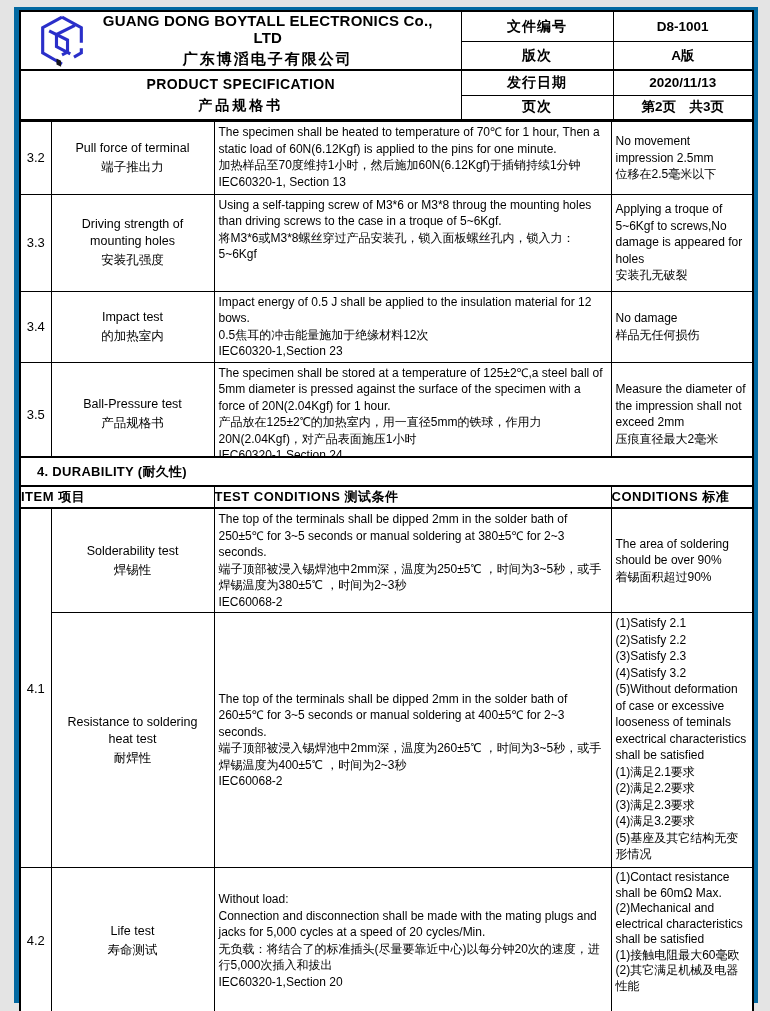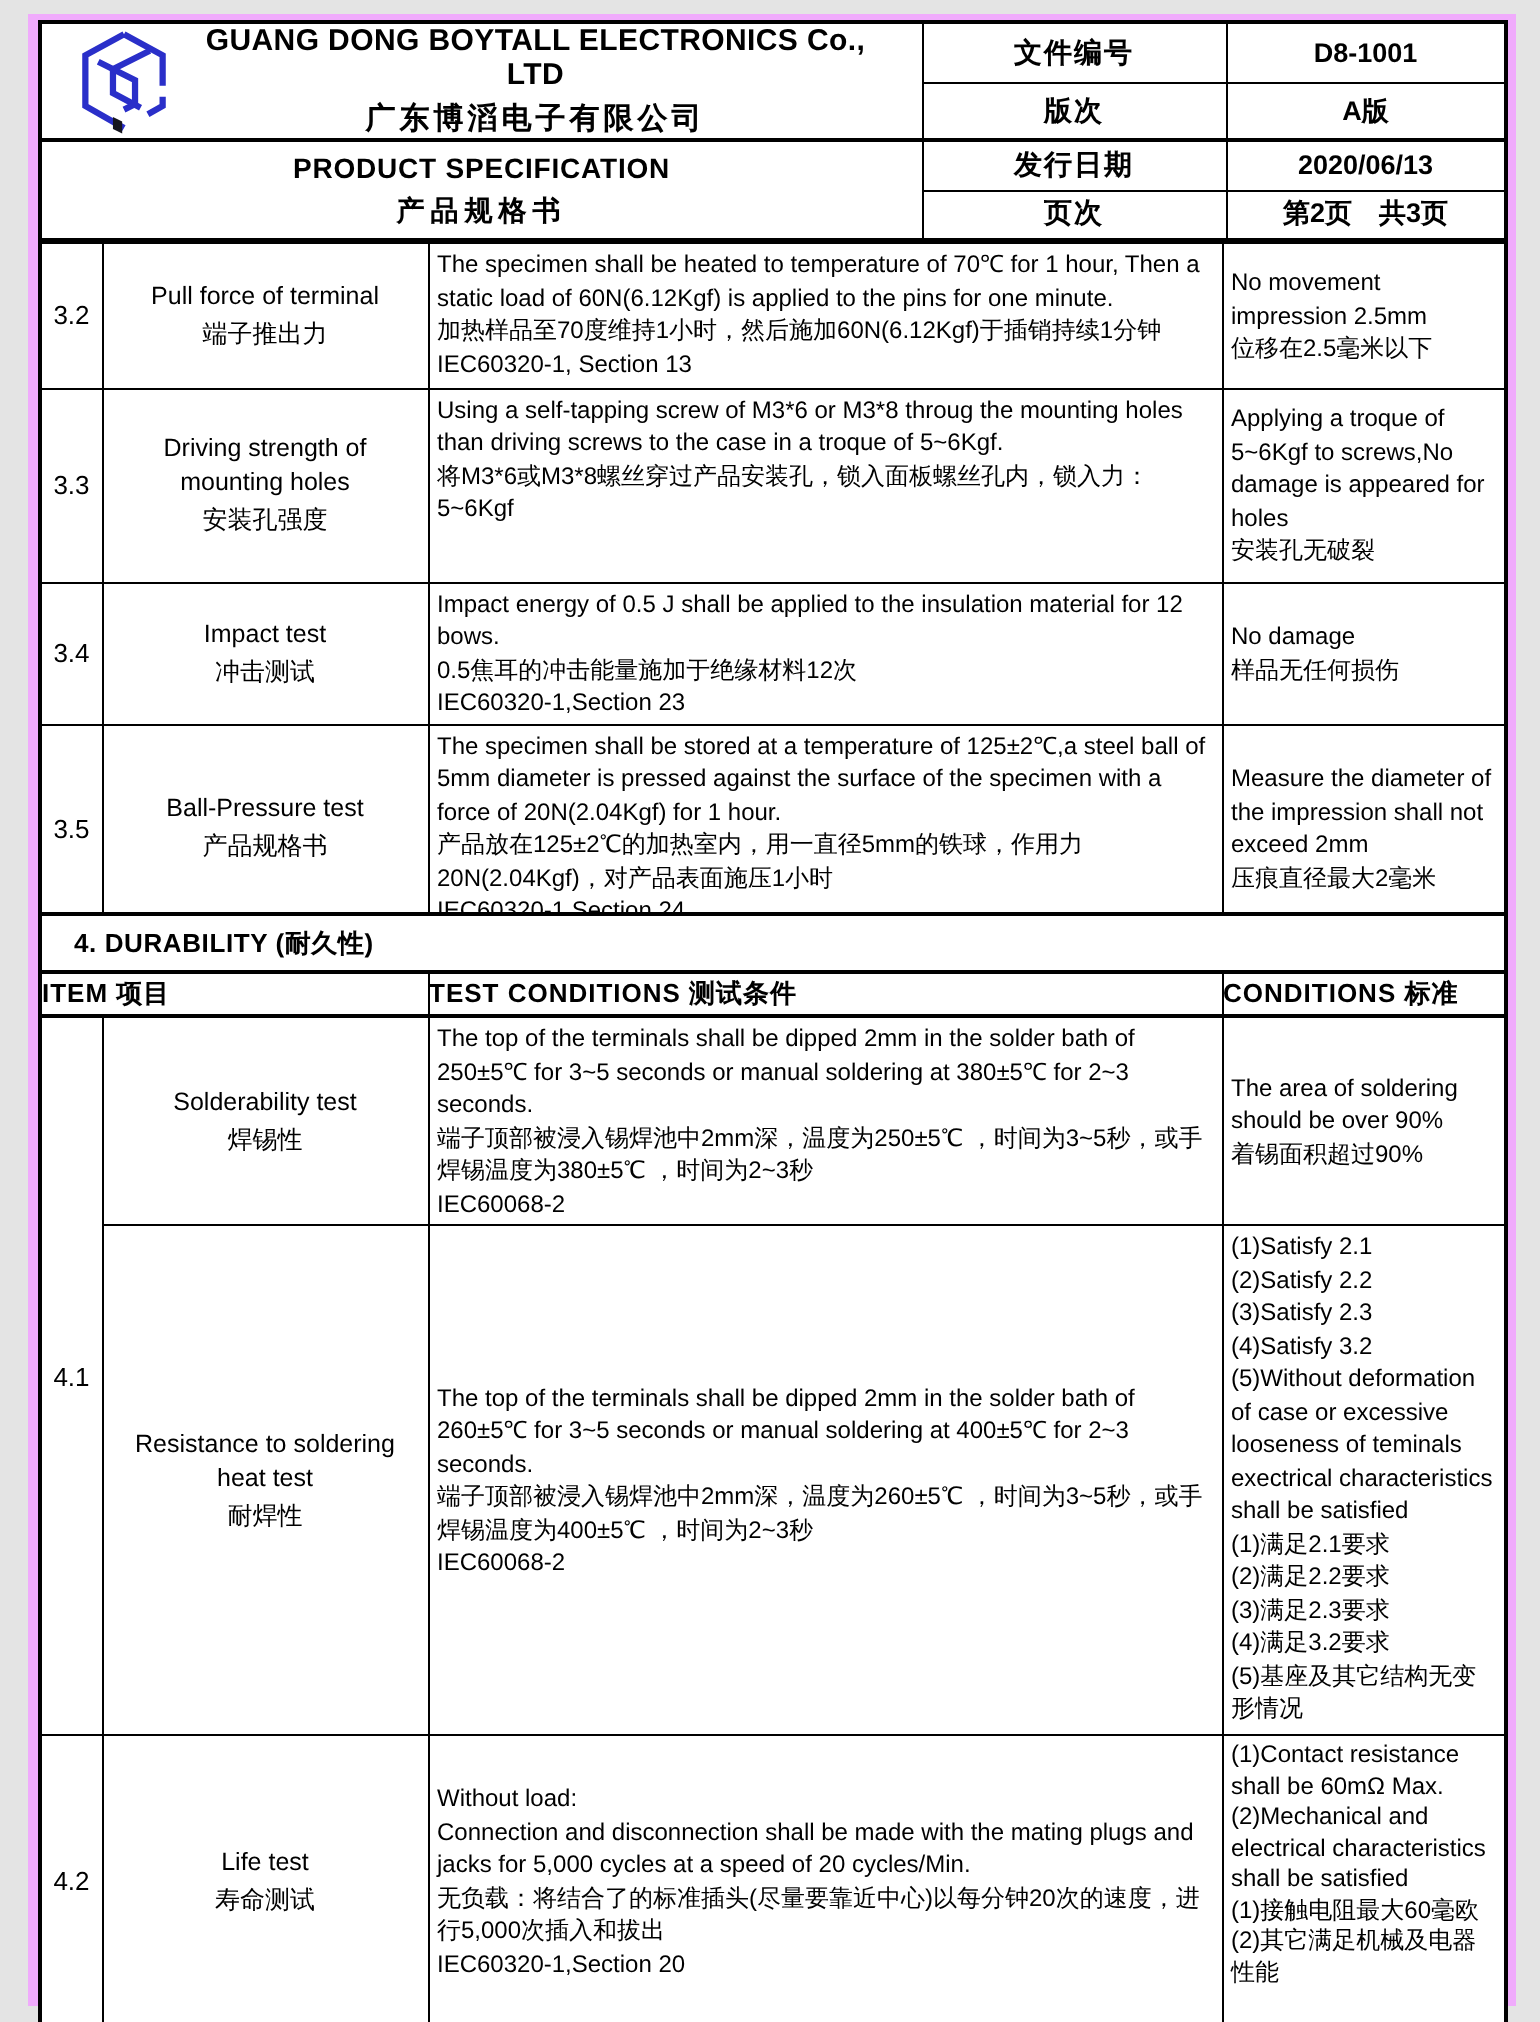--- a/index.html
+++ b/index.html
@@ -8,21 +8,21 @@
     background: #e4e4e4;
     font-family: "Liberation Sans", sans-serif;
     color: #000;
     position: relative;
     overflow: hidden;
   }
   .sheet {
     position: absolute;
     left: 14px; top: 7px;
     width: 744px; height: 996px;
-    background: #f0abfc;
+    background: #0369a1;
   }
   table {
     border-collapse: collapse;
     table-layout: fixed;
     position: absolute;
     background: #fff;
   }
   td {
     border: 1px solid #000;
     overflow: hidden;
@@ -95,21 +95,21 @@
     <tr style="height:28px">
       <td class="fld-label">版次</td>
       <td class="fld-value">A版</td>
     </tr>
     <tr style="height:25px">
       <td rowspan="2" class="thick-t">
         <div class="prod-en">PRODUCT SPECIFICATION</div>
         <div class="prod-cn">产品规格书</div>
       </td>
       <td class="fld-label thick-t">发行日期</td>
-      <td class="fld-value thick-t">2020/06/13</td>
+      <td class="fld-value thick-t">2020/11/13</td>
     </tr>
     <tr style="height:25px">
       <td class="fld-label">页次</td>
       <td class="fld-value">第2页　共3页</td>
     </tr>
   </tbody>
     </table>
 
   <table class="tbl" style="left:5px; top:113px; width:733px;">
     <colgroup>
@@ -150,21 +150,21 @@
       <td class="cell-std">
         <div>Applying a troque of 5~6Kgf to screws,No damage is appeared for holes</div>
         <div>安装孔无破裂</div>
       </td>
     </tr>
 
     <tr style="height:61px">
       <td class="cell-num">3.4</td>
       <td class="cell-item">
         <div>Impact test</div>
-        <div class="cn">冲击测试</div>
+        <div class="cn">的加热室内</div>
       </td>
       <td class="cell-cond">
         <div>Impact energy of 0.5 J shall be applied to the insulation material for 12 bows.</div>
         <div>0.5焦耳的冲击能量施加于绝缘材料12次</div>
         <div>IEC60320-1,Section 23</div>
       </td>
       <td class="cell-std">
         <div>No damage</div>
         <div>样品无任何损伤</div>
       </td>

